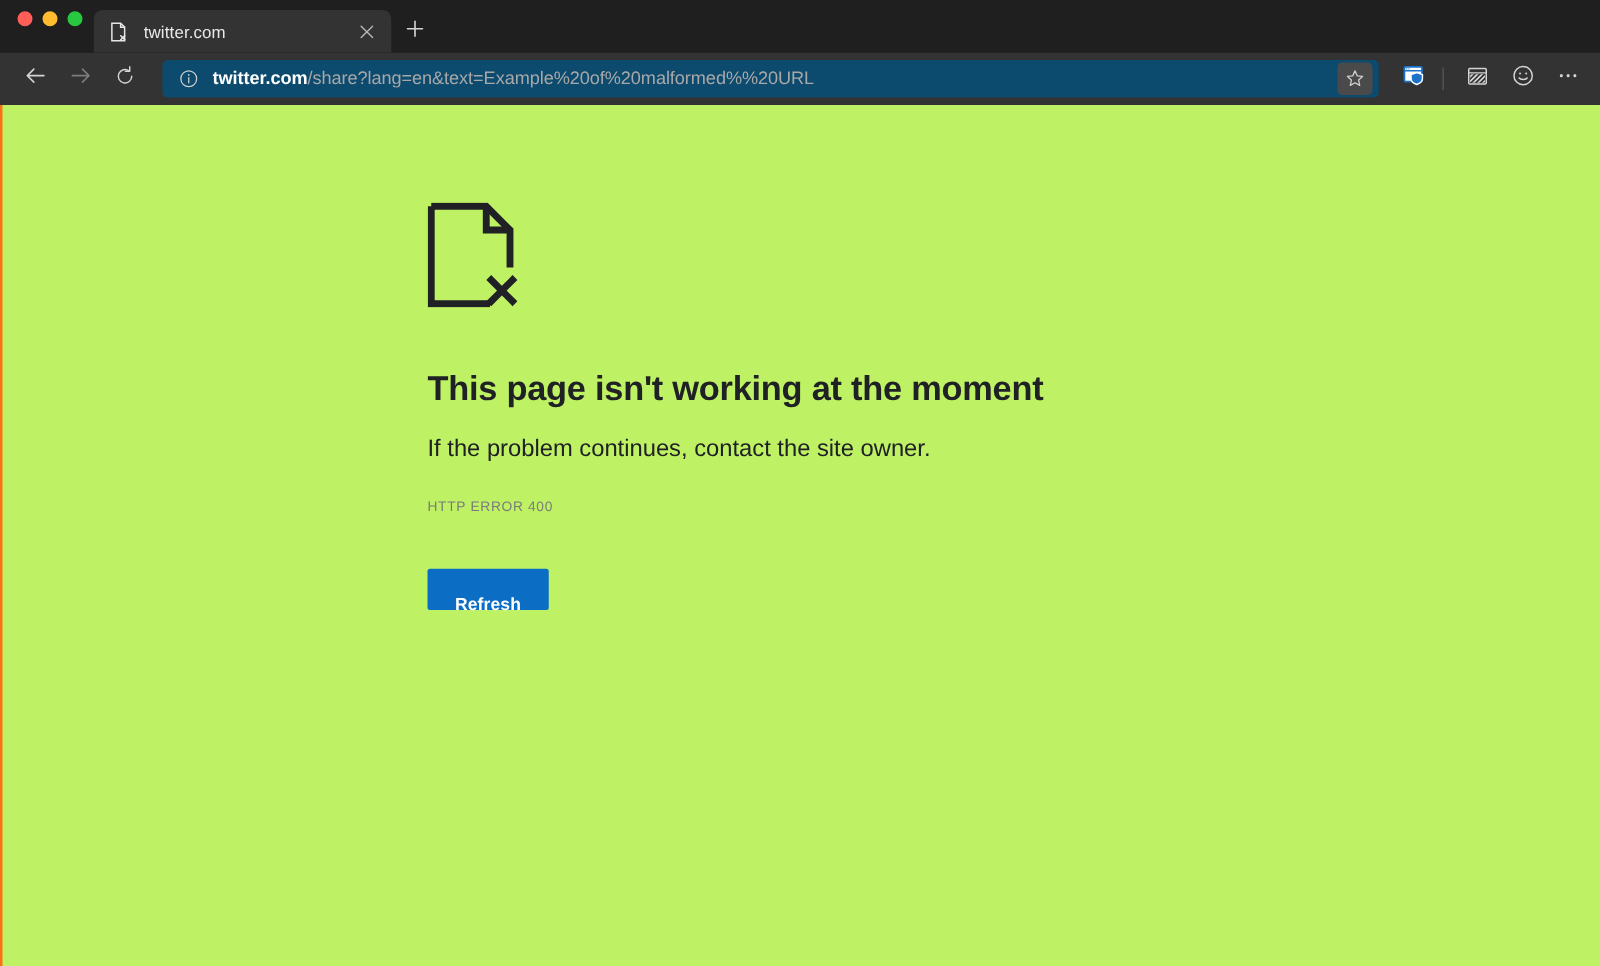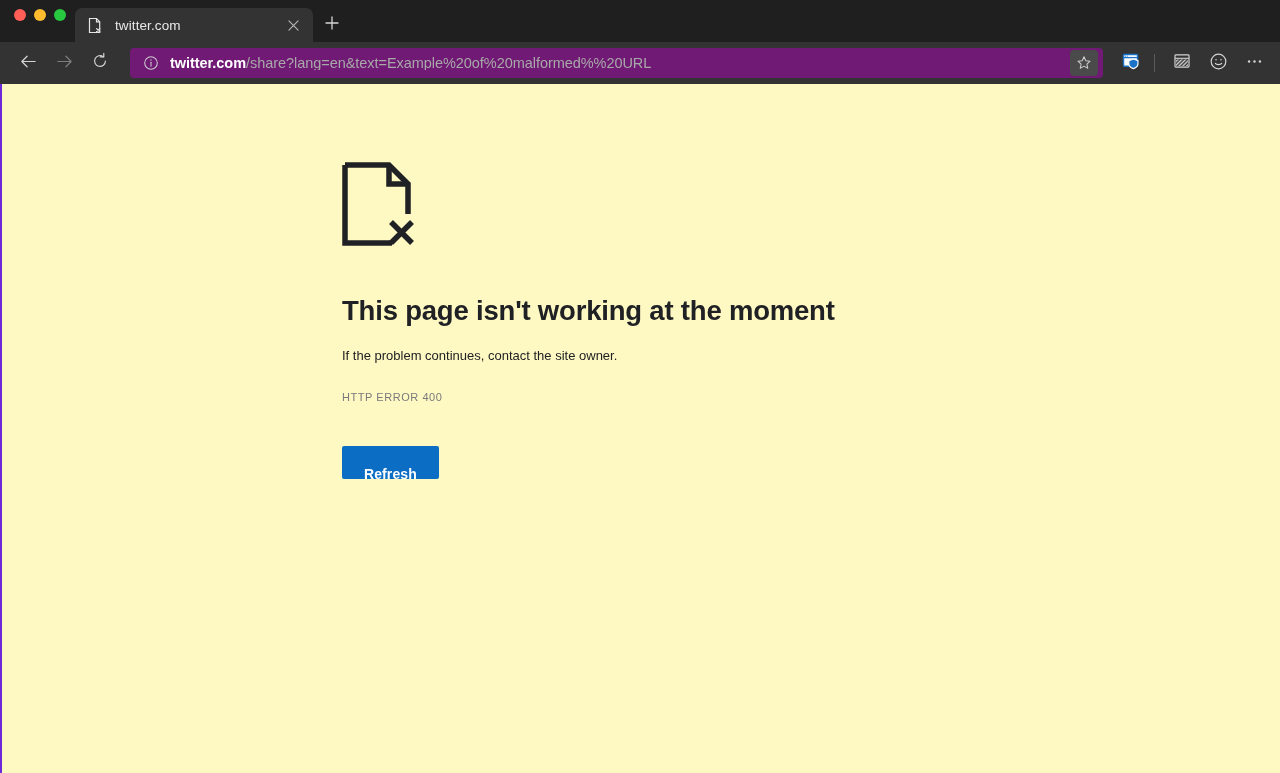--- a/index.html
+++ b/index.html
@@ -135,21 +135,21 @@
     border-radius: 4px;
     cursor: pointer;
     color: #d4d4d4;
     margin-right: 4px;
   }
   .nav-btn.disabled { color: #7d7d7d; }
 
   .omnibox {
     flex: 1;
     height: 30px;
-    background: #701a75;
+    background: #0c4a6e;
     border-radius: 4px;
     display: flex;
     align-items: center;
     margin: 0 8px 0 10px;
     padding: 0 5px 0 10px;
     overflow: hidden;
   }
 
   .site-info-icon {
     width: 22px;
@@ -211,22 +211,22 @@
     width: 1px;
     height: 18px;
     background: #5a5a5a;
     margin: 0 7px;
     flex: 0 0 1px;
   }
 
   
   .viewport {
     flex: 1;
-    background: #fef9c3;
-    border-left: 2px solid #6d28d9;
+    background: #bef264;
+    border-left: 2px solid #f97316;
     overflow: hidden;
     position: relative;
   }
 
   .error-page {
     padding: 78px 0 0 340px;
   }
 
   .error-icon {
     width: 72px;
@@ -238,21 +238,21 @@
   .error-heading {
     font-size: 27.5px;
     font-weight: bold;
     color: #202124;
     letter-spacing: -0.2px;
     margin-bottom: 20px;
     line-height: 1.2;
   }
 
   .error-subtext {
-    font-size: 13px;
+    font-size: 19px;
     color: #202124;
     line-height: 1.4;
     margin-bottom: 26px;
   }
 
   .error-code {
     font-size: 11px;
     color: #7a7a7a;
     letter-spacing: 0.55px;
     margin-bottom: 43px;

